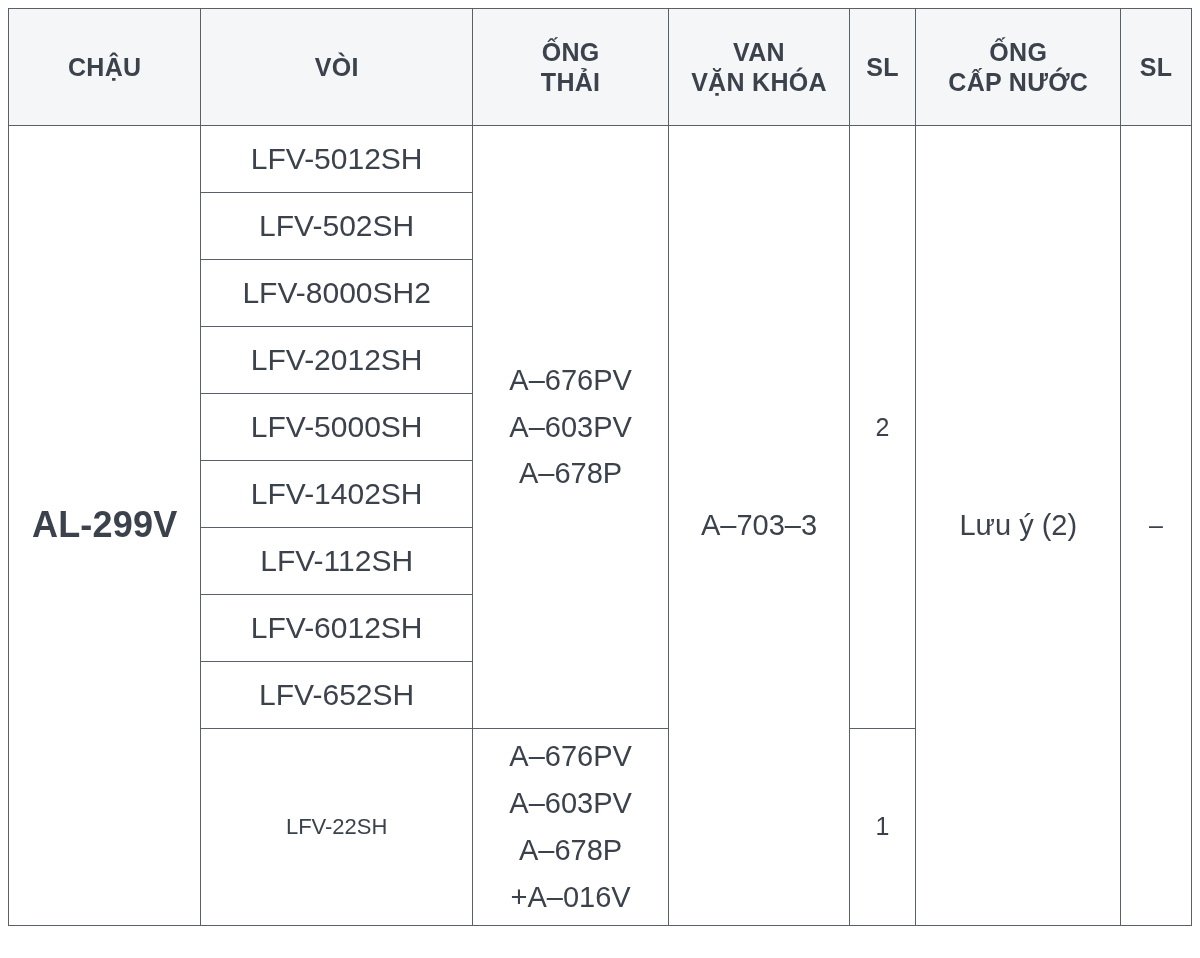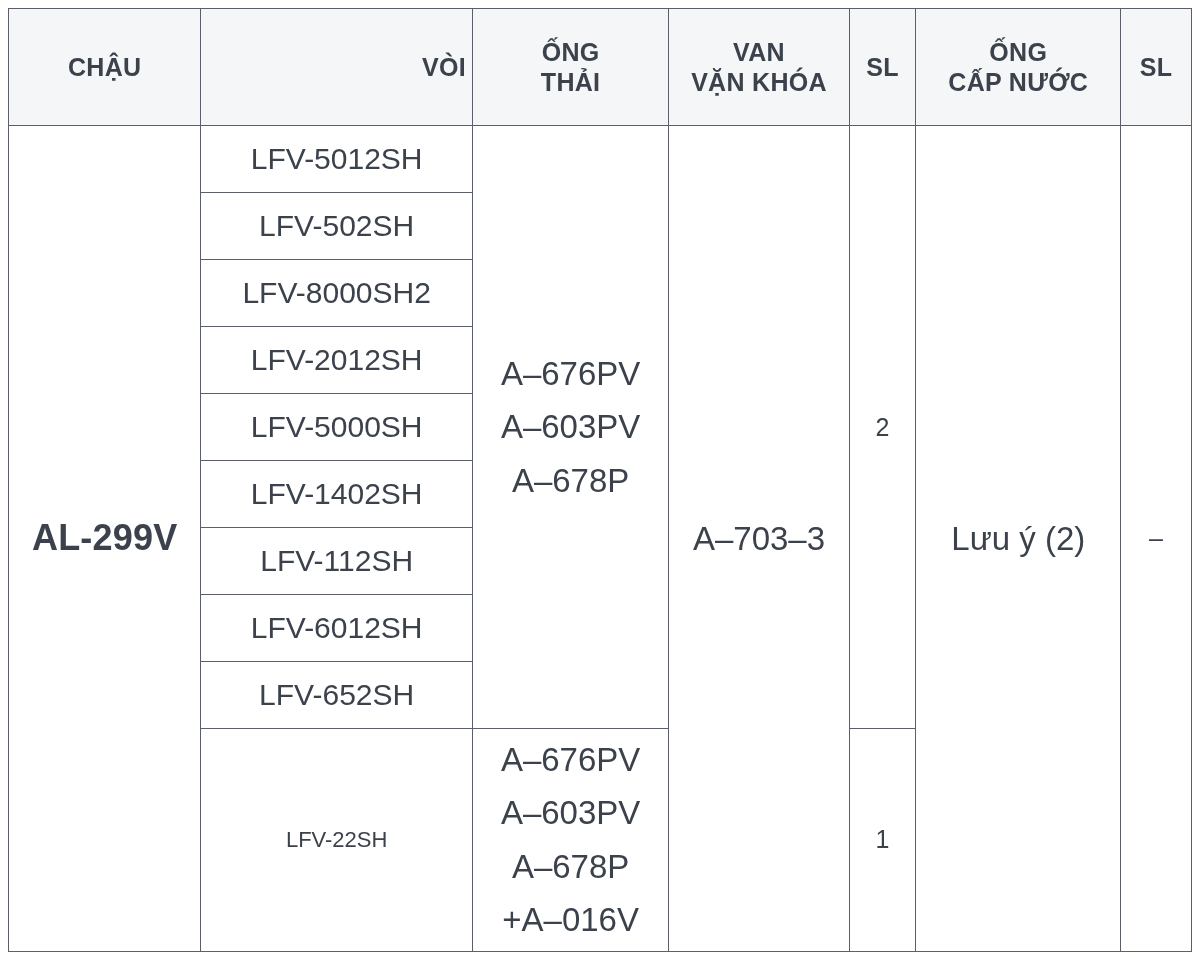--- a/index.html
+++ b/index.html
@@ -64,21 +64,21 @@
 
   td.cell-voi {
     font-size: 30px;
     text-align: left;
     padding-left: 12px;
     height: 58px;
     font-weight: normal;
   }
 
   td.cell-plain {
-    font-size: 33px;
+    font-size: 29px;
     font-weight: normal;
     line-height: 1.62;
     white-space: pre-line;
   }
 
   td.cell-num {
     font-size: 25px;
     font-weight: normal;
   }
 
@@ -100,21 +100,21 @@
       <col class="col-voi">
       <col class="col-thai">
       <col class="col-van">
       <col class="col-sl1">
       <col class="col-cap">
       <col class="col-sl2">
     </colgroup>
     <thead>
       <tr>
         <th style="white-space:pre-line;">CHẬU</th>
-        <th style="white-space:pre-line;text-align:right;">VÒI</th>
+        <th style="white-space:pre-line;">VÒI</th>
         <th style="white-space:pre-line;">ỐNG
 THẢI</th>
         <th style="white-space:pre-line;">VAN
 VẶN KHÓA</th>
         <th style="white-space:pre-line;">SL</th>
         <th style="white-space:pre-line;">ỐNG
 CẤP NƯỚC</th>
         <th style="white-space:pre-line;">SL</th>
       </tr>
     </thead>

